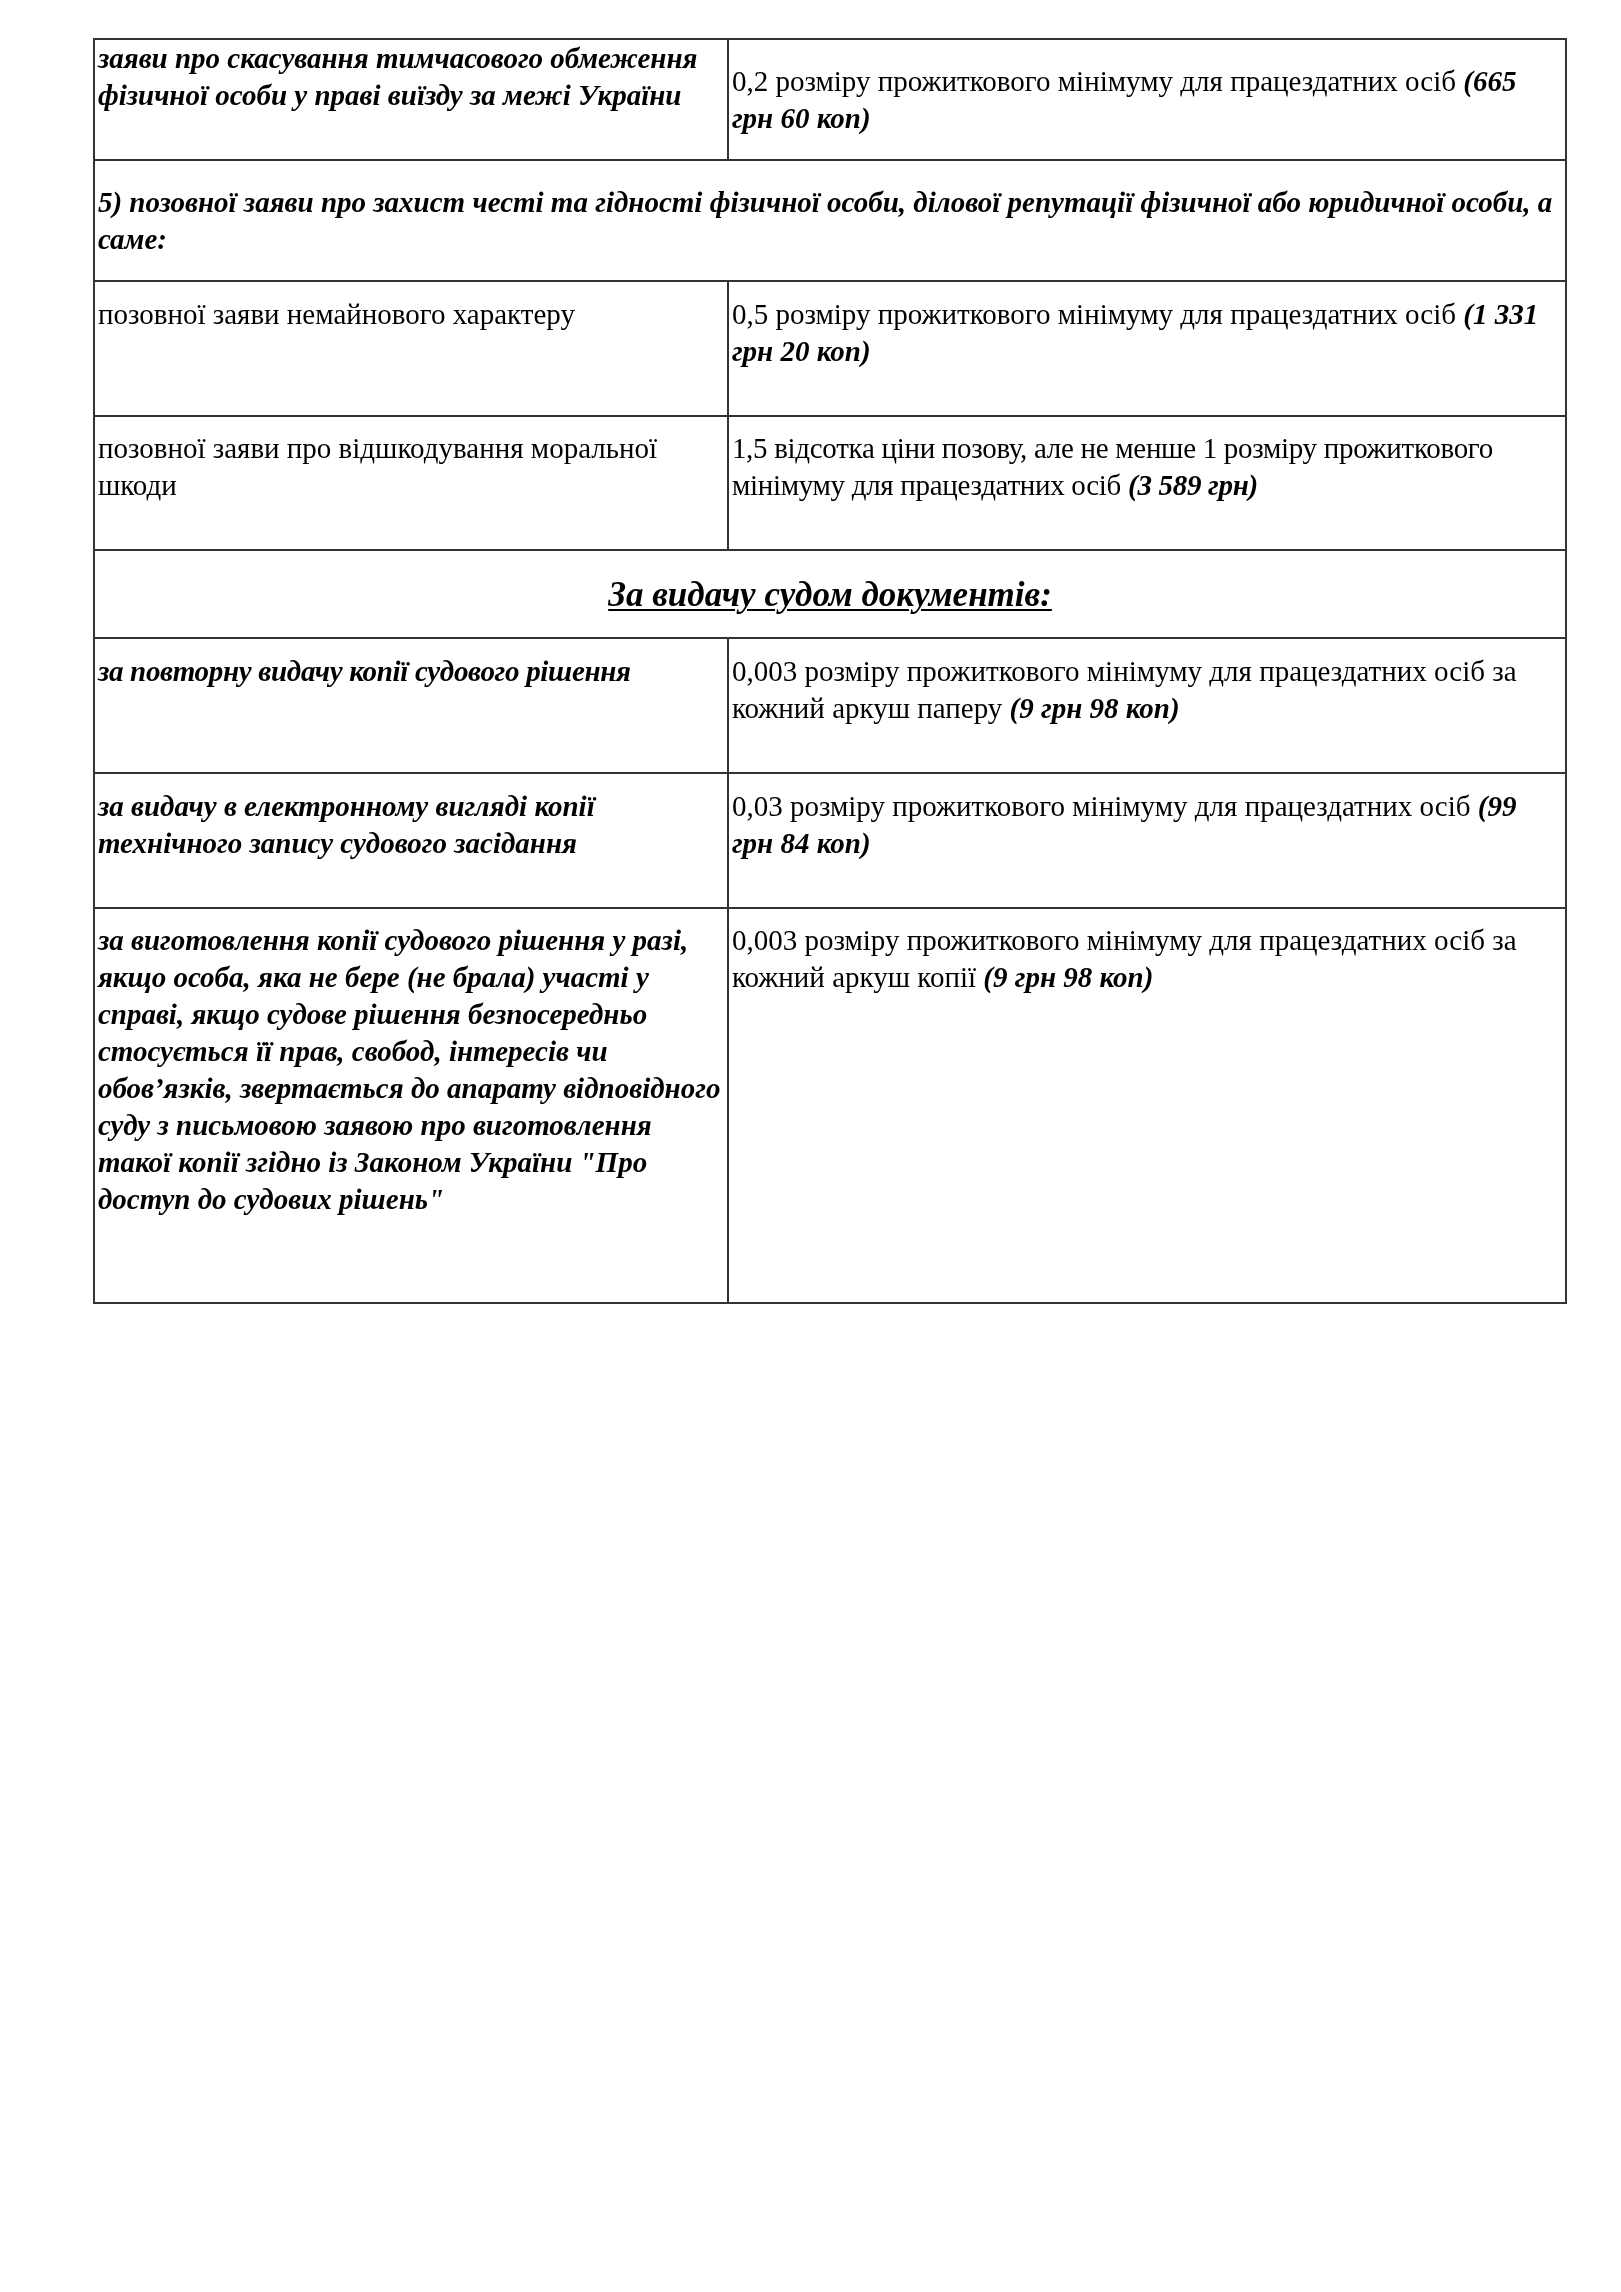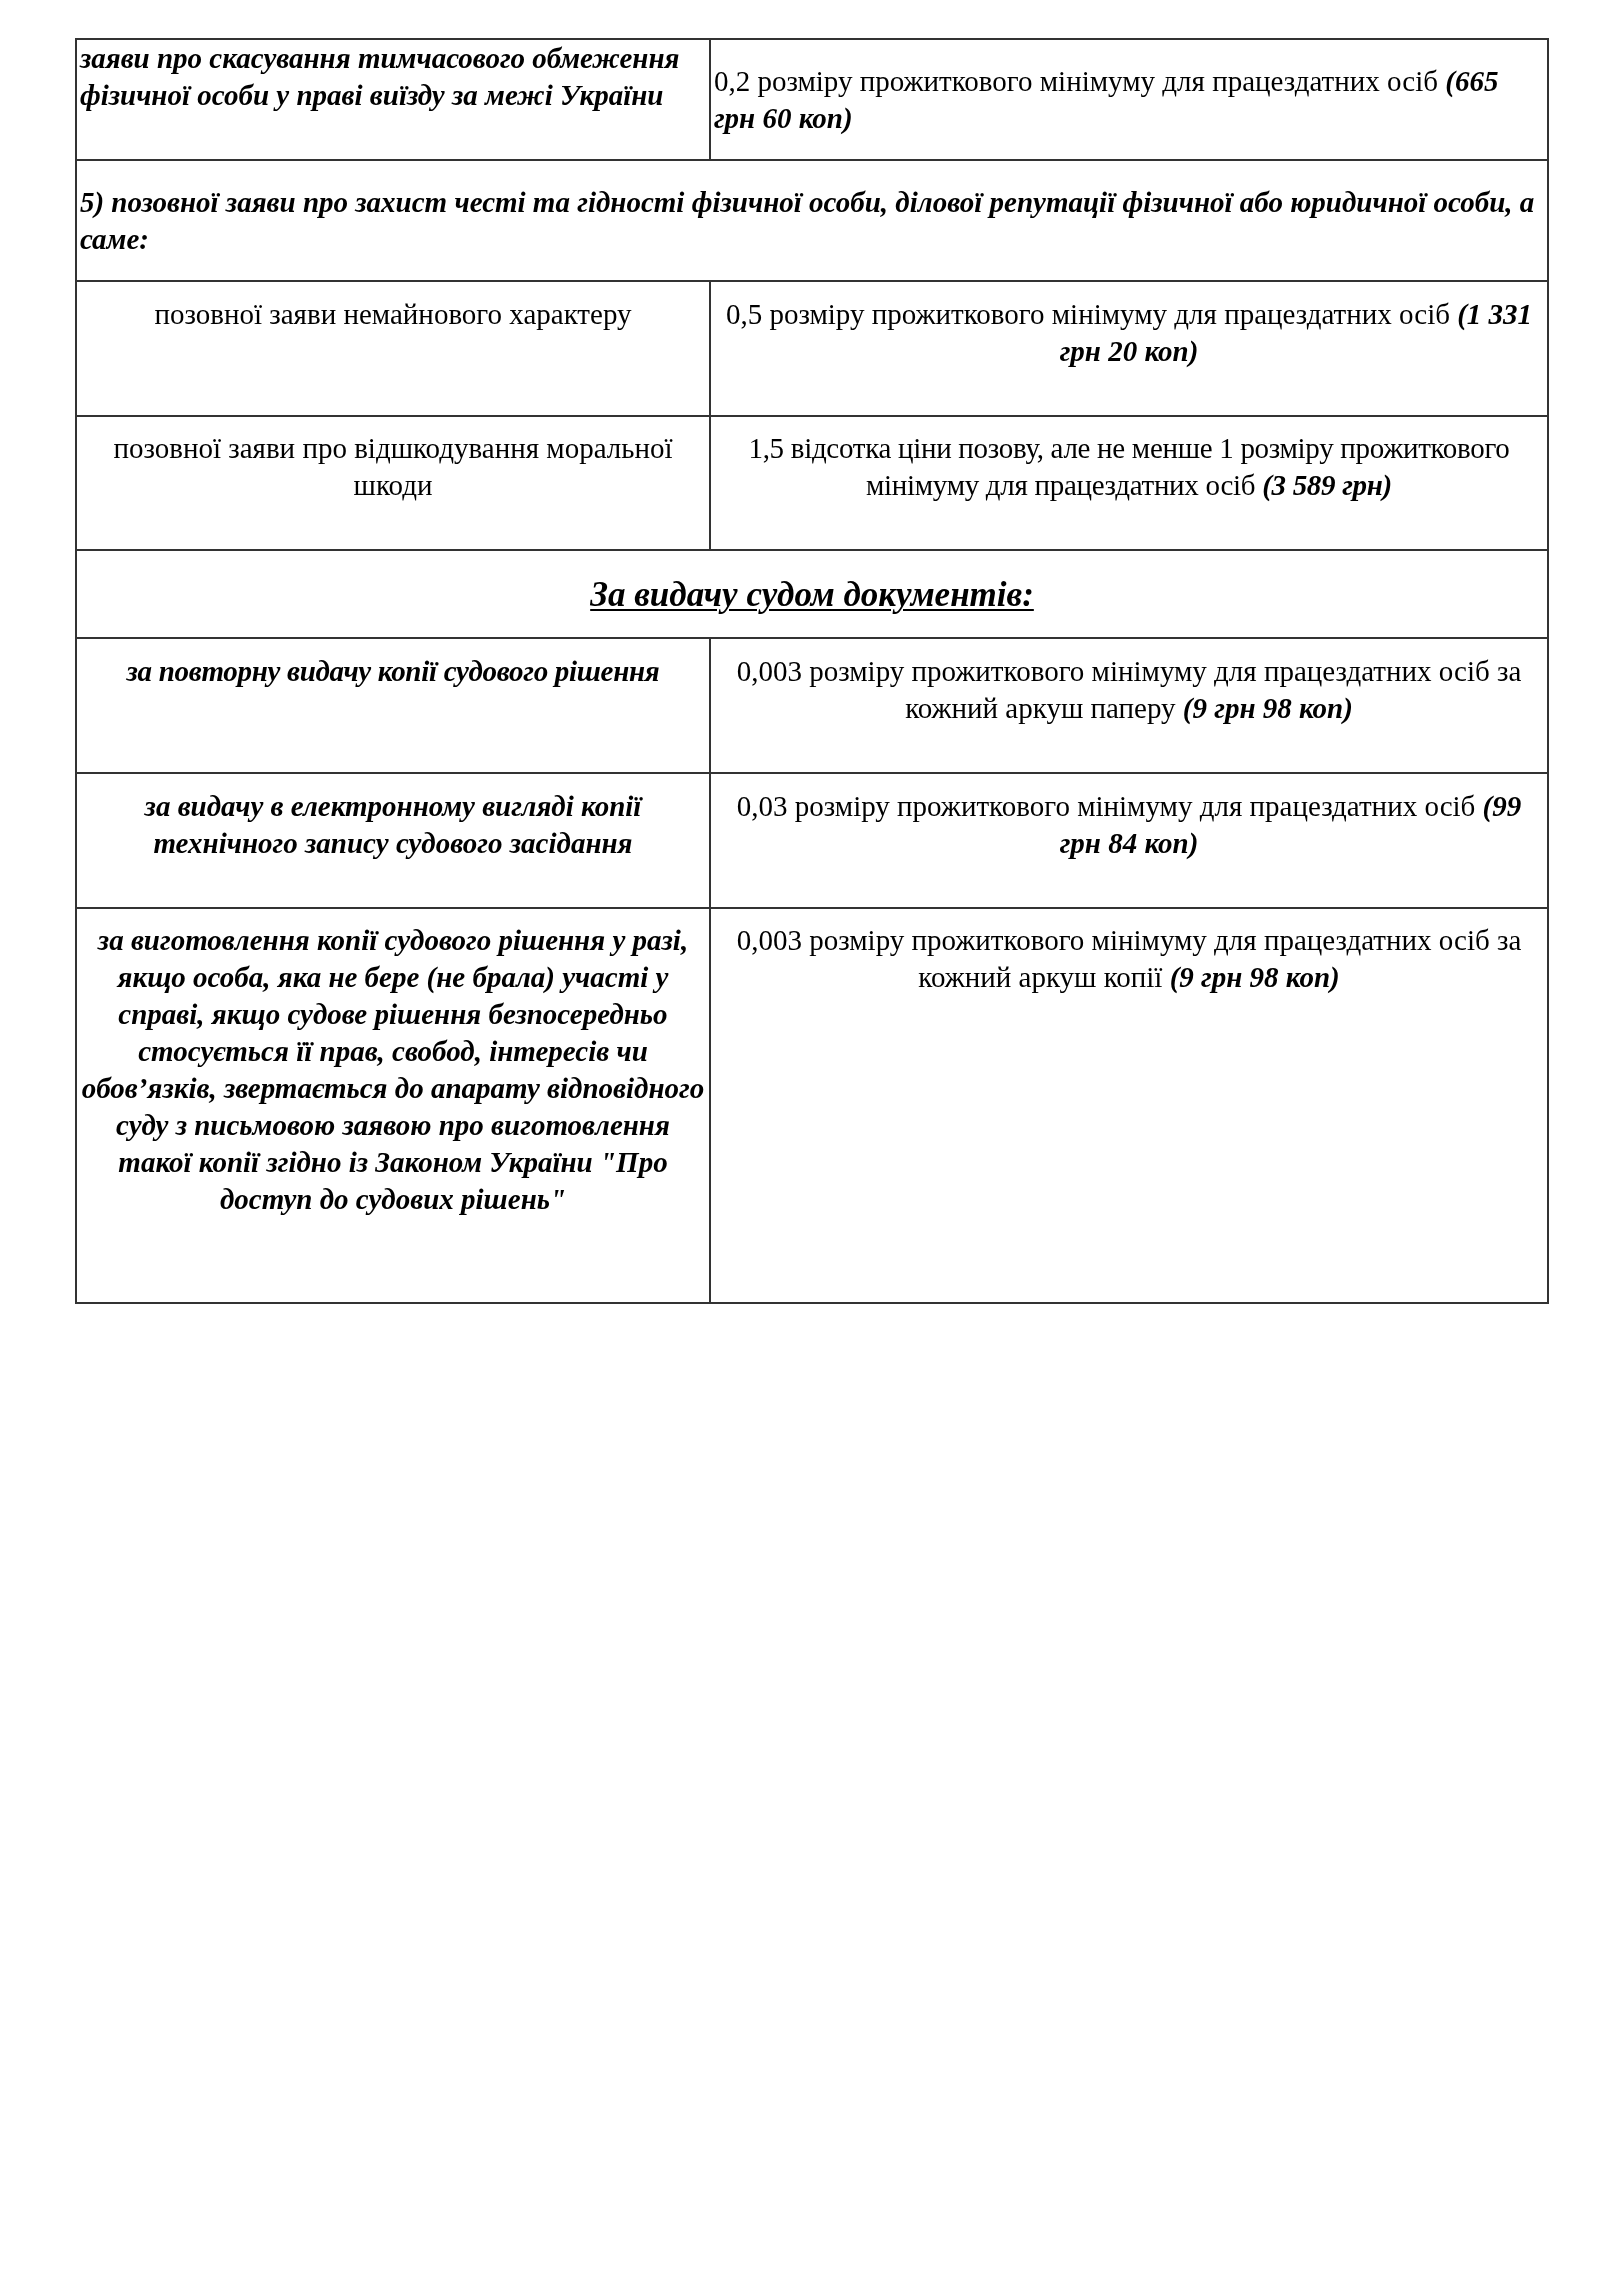--- a/index.html
+++ b/index.html
@@ -1,27 +1,27 @@
 <!DOCTYPE html>
 <html><head>
 <meta charset="utf-8">
 <style>
   html, body { margin: 0; padding: 0; background: #ffffff; }
   body { width: 1621px; height: 2293px; position: relative; overflow: hidden;
          font-family: "Liberation Serif", "DejaVu Serif", serif; color: #000; }
-  .tbl { position: absolute; left: 75px; top: 38px; width: 1472px;
+  .tbl { position: absolute; left: 93px; top: 38px; width: 1472px;
          border-collapse: collapse; table-layout: fixed; border-radius: 17px; }
   .tbl td { border: 2px solid #333; padding: 0 2.9px; vertical-align: top;
             font-size: 29px; line-height: 37px; }
   .tbl col.c1 { width: 634px; }
   .tbl col.c2 { width: 838px; }
   .bi { font-weight: bold; font-style: italic; }
   .b  { font-weight: bold; }
   .u  { text-decoration: underline; text-decoration-thickness: 2px; text-underline-offset: 2.9px; font-style: italic; }
-  .pt { padding-top: 13.7px !important; text-align: center; }
+  .pt { padding-top: 13.7px !important; }
   .mid { vertical-align: middle !important; }
   .h125 { height: 119px; }
   .h92 { height: 86px; }
   .h392 { height: 380px; }
   .head { text-align: center; vertical-align: middle !important; font-size: 35px !important; }
   .span { vertical-align: middle !important; }
   .cond { letter-spacing: -0.3px; }
 </style>
 </head>
 <body>

